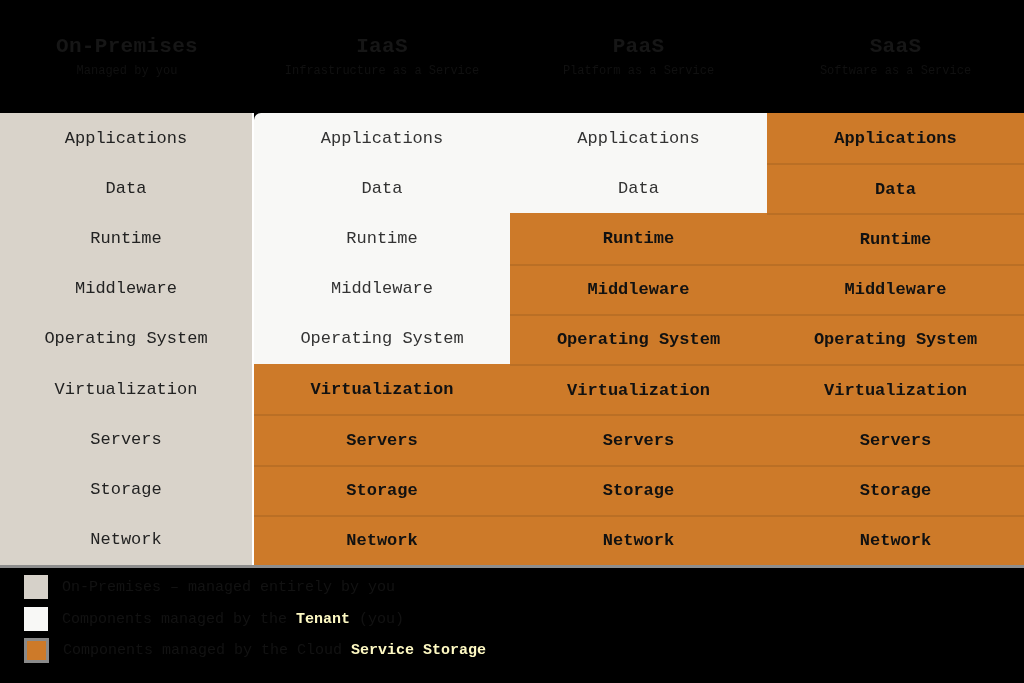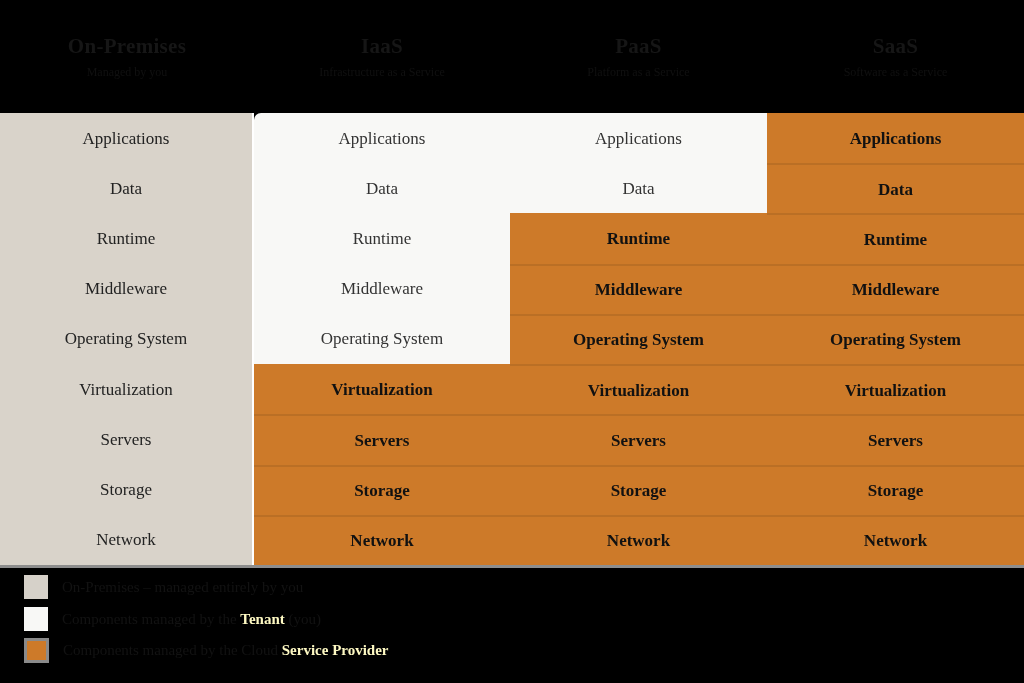--- a/index.html
+++ b/index.html
@@ -1,18 +1,18 @@
 <!DOCTYPE html>
 <html><head>
 <meta charset="utf-8">
 <style>
   html,body{margin:0;padding:0;background:#000;}
   .canvas{
     position:relative;width:1024px;height:683px;background:#000000;
-    overflow:hidden;font-family:Liberation Serif, serif;
+    overflow:hidden;font-family:Liberation Mono, monospace;
   }
   
   .header{
     position:absolute;top:0;left:0;width:1024px;height:113px;
     display:flex;background:#000000;
   }
   .hcell{display:flex;flex-direction:column;align-items:center;justify-content:center;gap:6px;}
   .hcell:nth-child(1){width:254px;}
   .hcell:nth-child(2){width:256px;}
   .hcell:nth-child(3){width:257px;}
@@ -115,17 +115,17 @@
     <div class="lrow lrow1">
       <div class="swatch sw-self"></div>
       <div class="ltext"><span>On-Premises – managed entirely by you</span><b></b><span></span></div>
     </div>
     <div class="lrow lrow2">
       <div class="swatch sw-tenant"></div>
       <div class="ltext"><span>Components managed by the </span><b>Tenant</b><span> (you)</span></div>
     </div>
     <div class="lrow lrow3">
       <div class="swatch sw-provider"></div>
-      <div class="ltext"><span>Components managed by the Cloud </span><b>Service Provider</b><span></span></div>
+      <div class="ltext"><span>Components managed by the Cloud </span><b>Service Storage</b><span></span></div>
     </div>
   </div>
 
 </div>
 
 </body></html>

